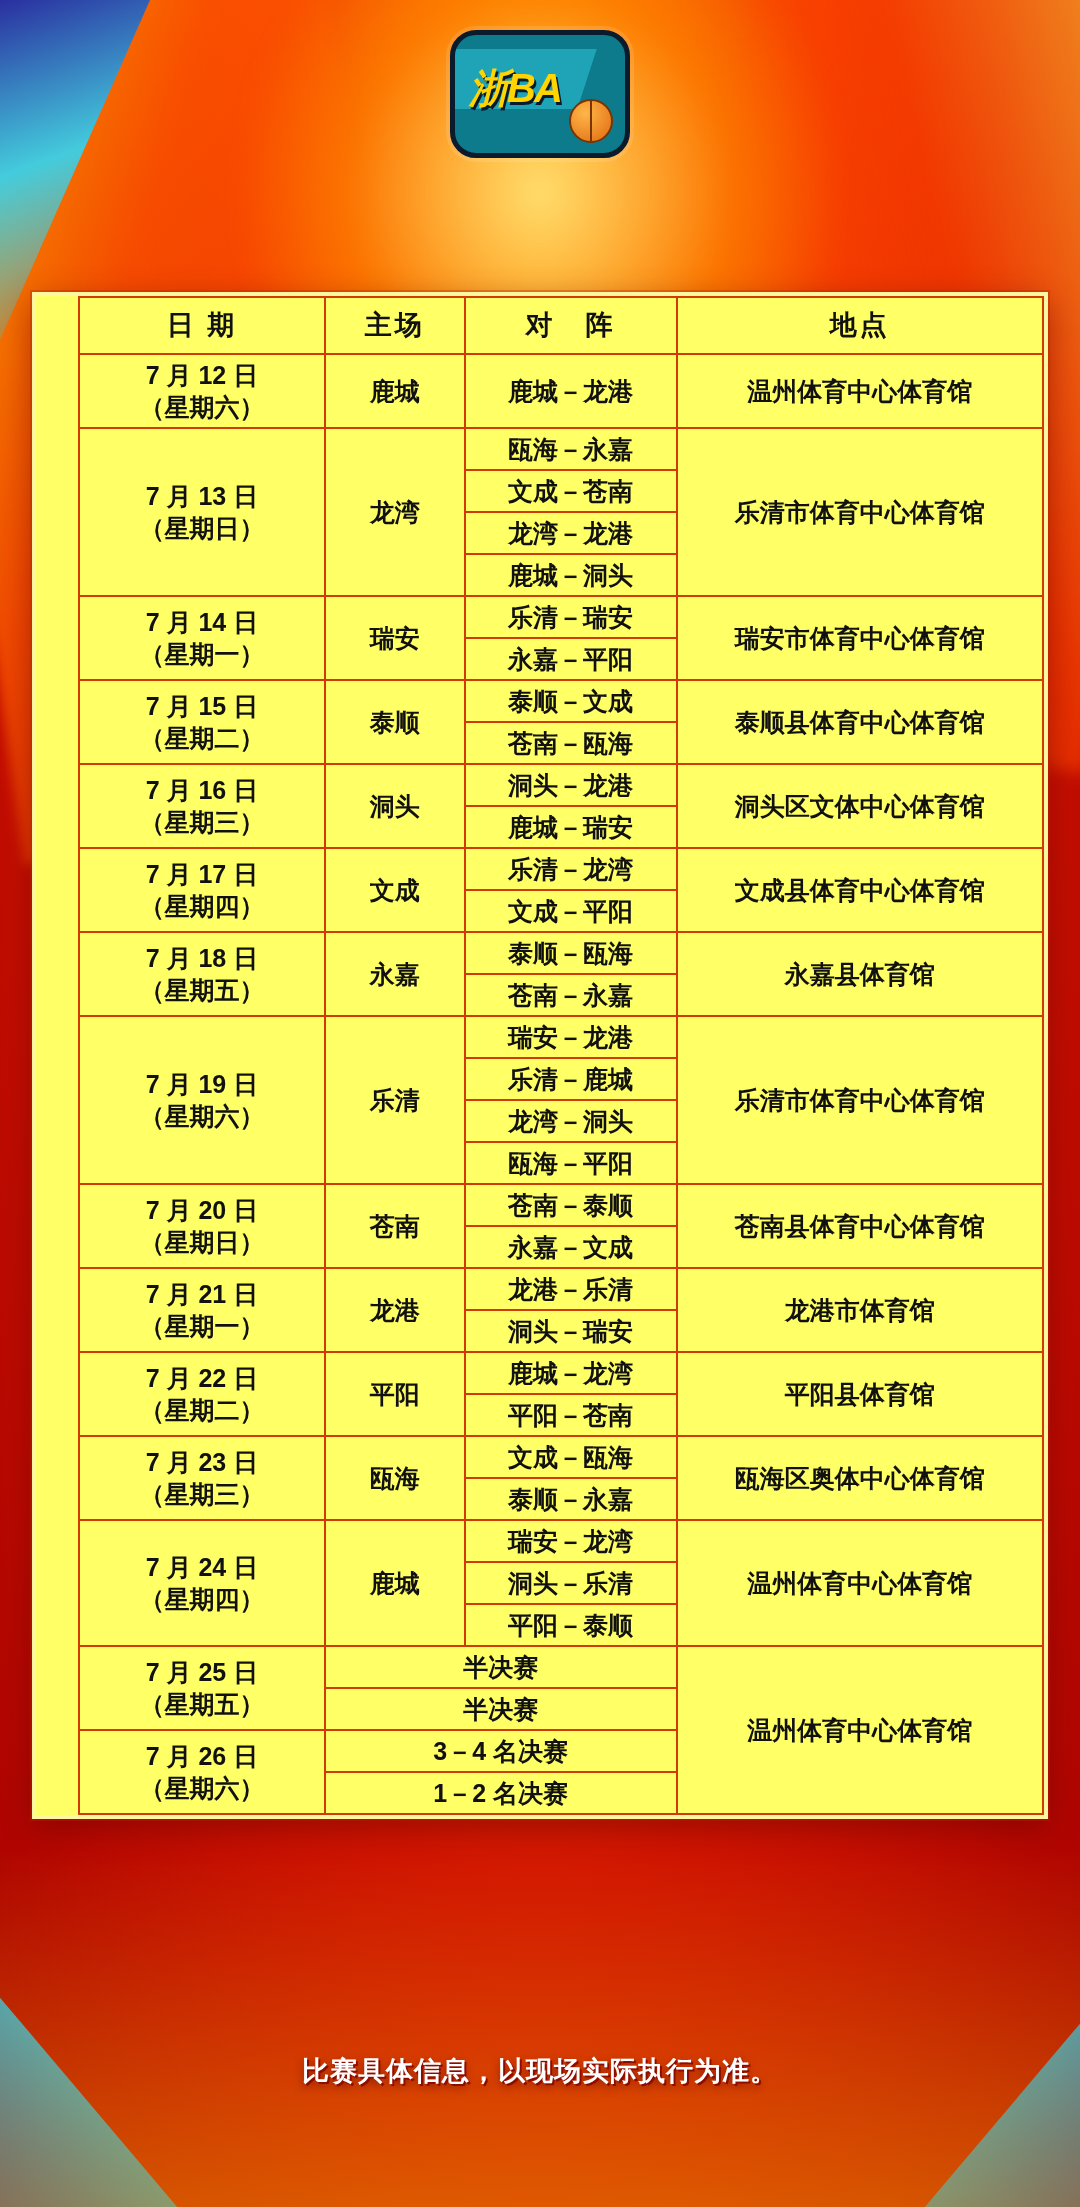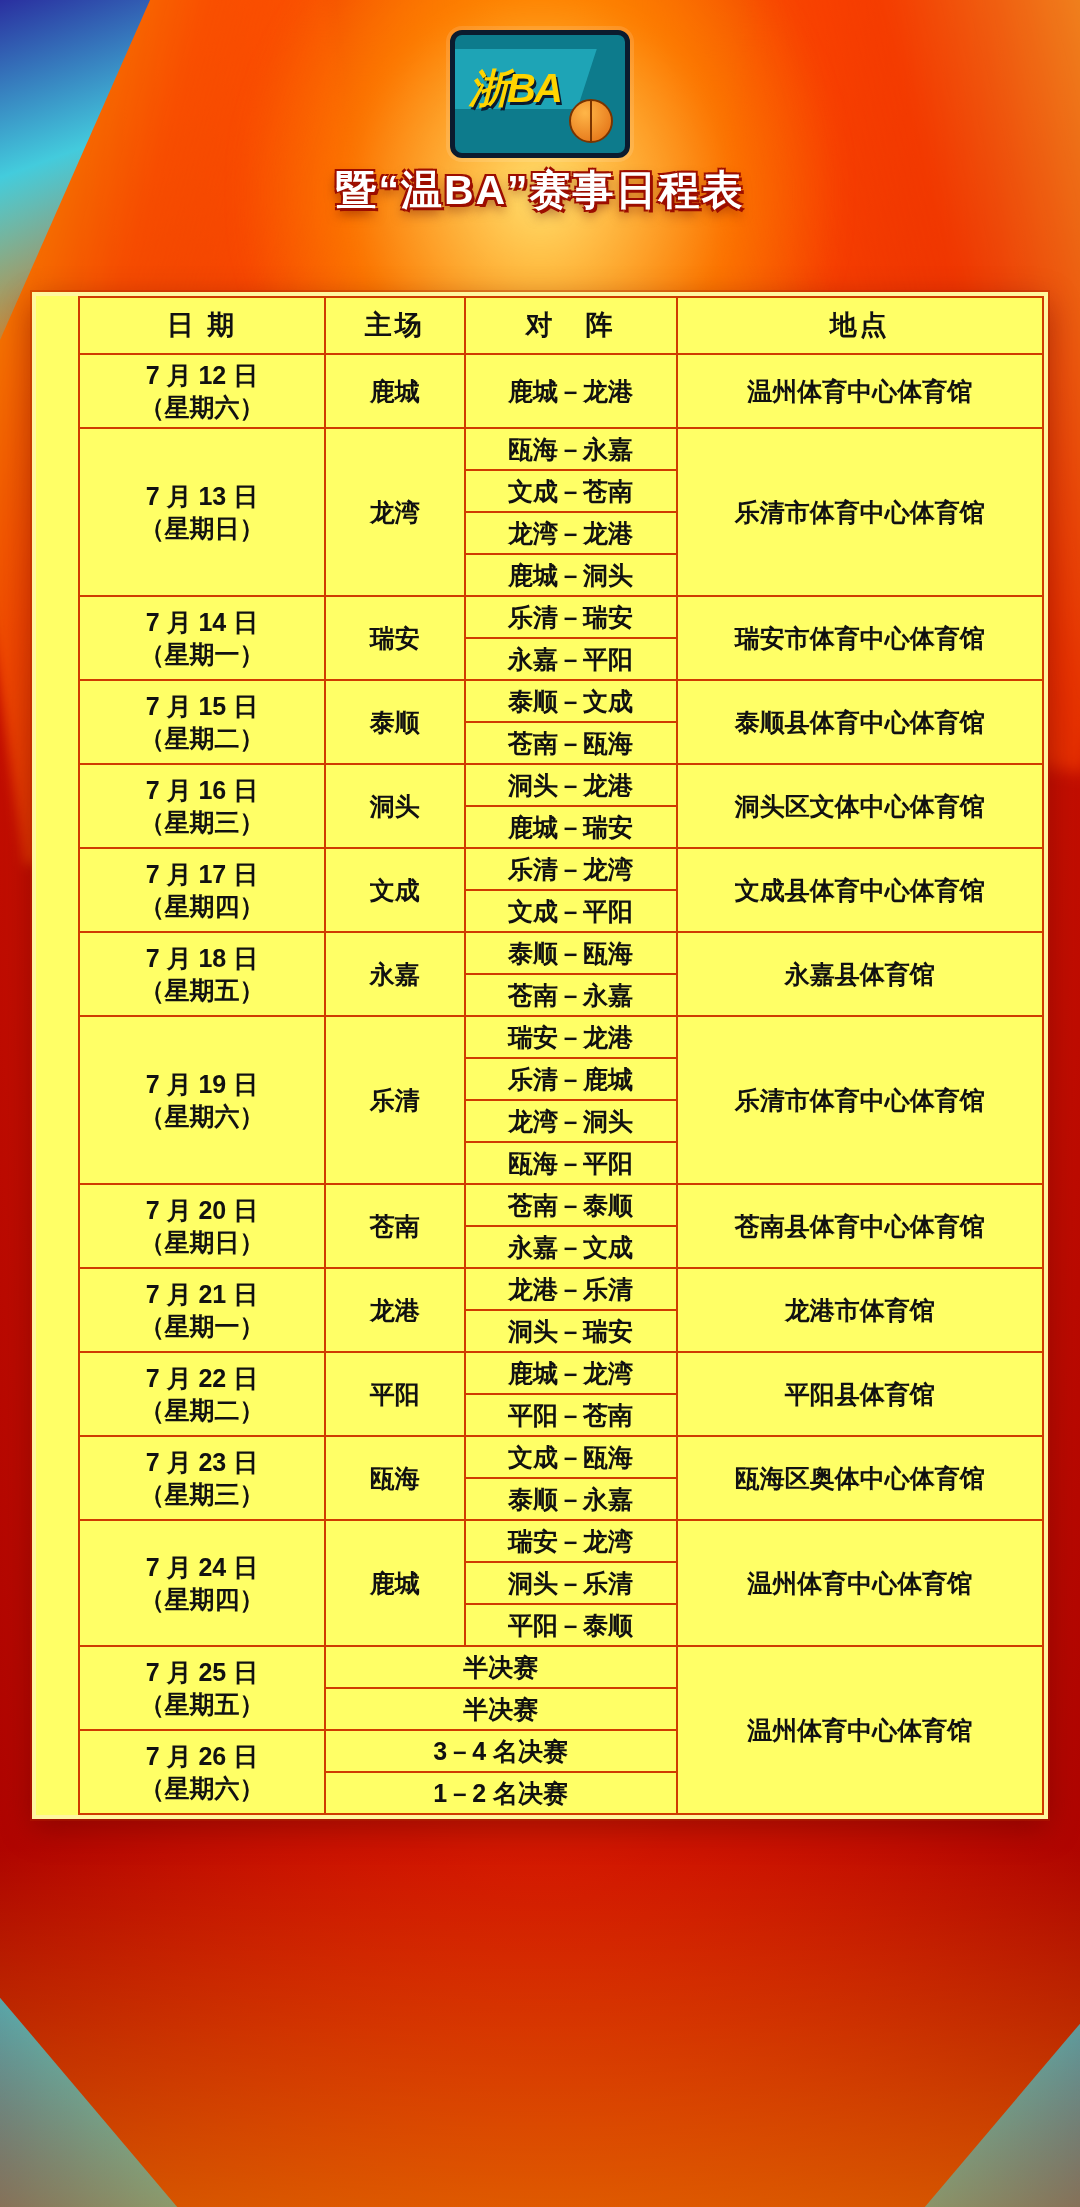--- a/index.html
+++ b/index.html
@@ -80,21 +80,21 @@
     width: 200px;
     height: 130px;
   }
   .logo-badge {
     position: relative;
     width: 170px;
     height: 118px;
     margin: 0 auto;
     background: #0d7b8c;
     border: 5px solid #0b1b2e;
-    border-radius: 12px;
+    border-radius: 26px;
     box-shadow: 0 0 0 4px rgba(255,255,255,.12);
     overflow: hidden;
   }
   .logo-badge::before {
     content: "";
     position: absolute;
     left: -18px; top: 14px;
     width: 150px; height: 60px;
     background: #2dc7d8;
     transform: skewX(-18deg);
@@ -224,21 +224,20 @@
   <div class="bottom-glow"></div>
 
   <div class="logo-wrap">
     <div class="logo-badge">
       <span class="logo-text">浙BA</span>
       <span class="logo-ball"></span>
     </div>
   </div>
 
   <div class="titles">
-    <div class="title-line">暨“温BA”赛事日程表</div>
   </div>
 
   <div class="table-wrap">
     <table class="sched">
       <colgroup>
         <col class="c-date">
           <col class="c-host">
           <col class="c-match">
           <col class="c-venue">
       </colgroup>
@@ -392,13 +391,14 @@
             <td class="date" rowspan="2"><span>7 月 26 日</span><span class="date-l2">（星期六）</span></td>
             <td class="match" colspan="2">3－4 名决赛</td>
           </tr>
           <tr>
             <td class="match" colspan="2">1－2 名决赛</td>
           </tr>
         </tbody>
     </table>
   </div>
 
+  <div class="footnote">比赛具体信息，以现场实际执行为准。</div>
 </div>
 
 </body></html>

